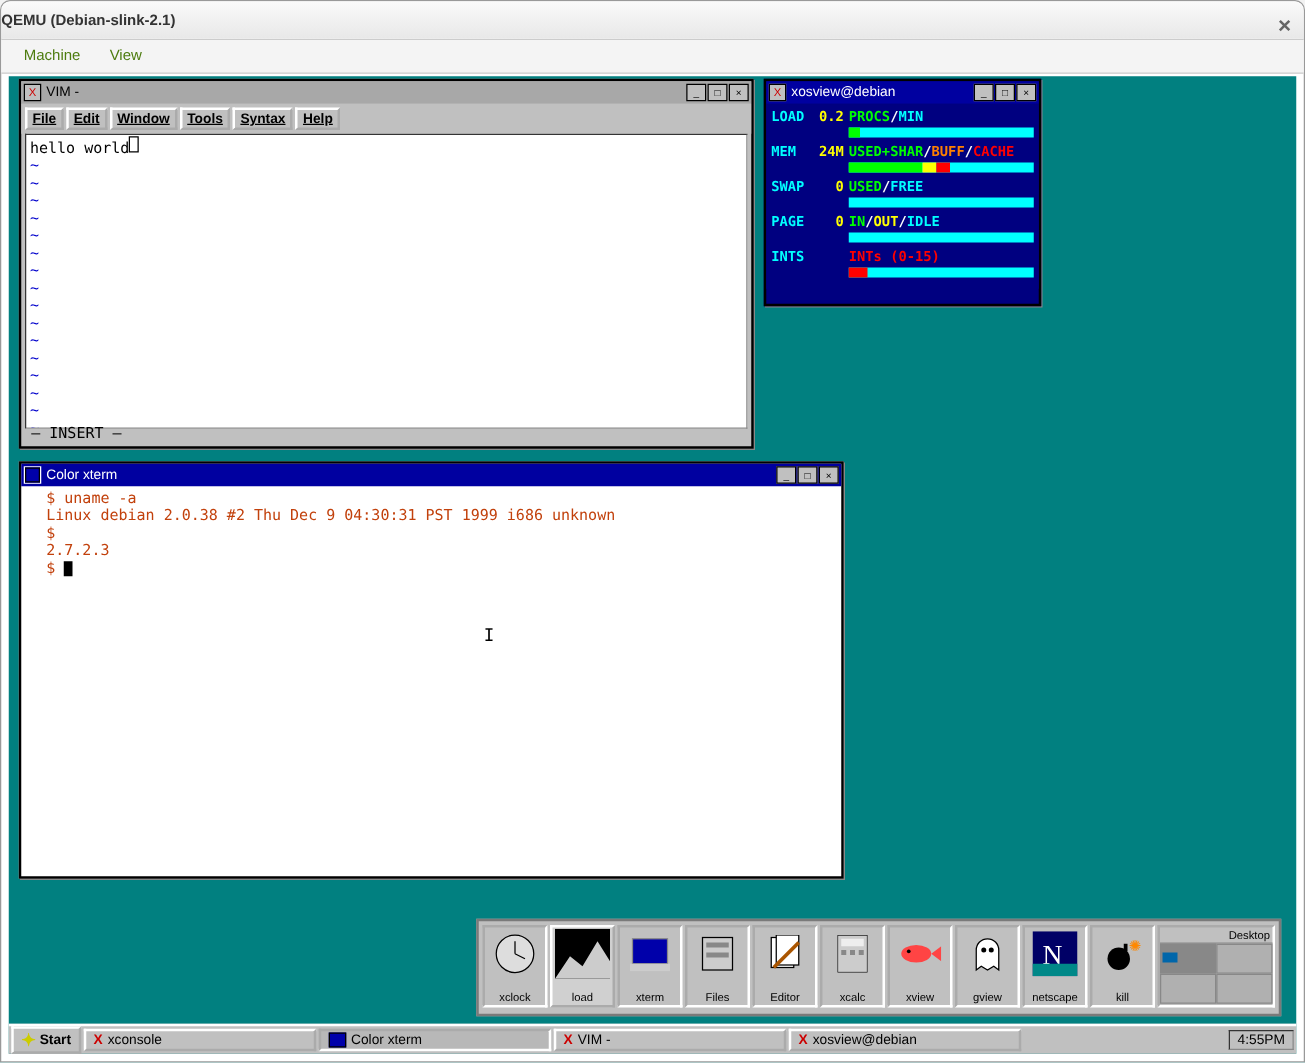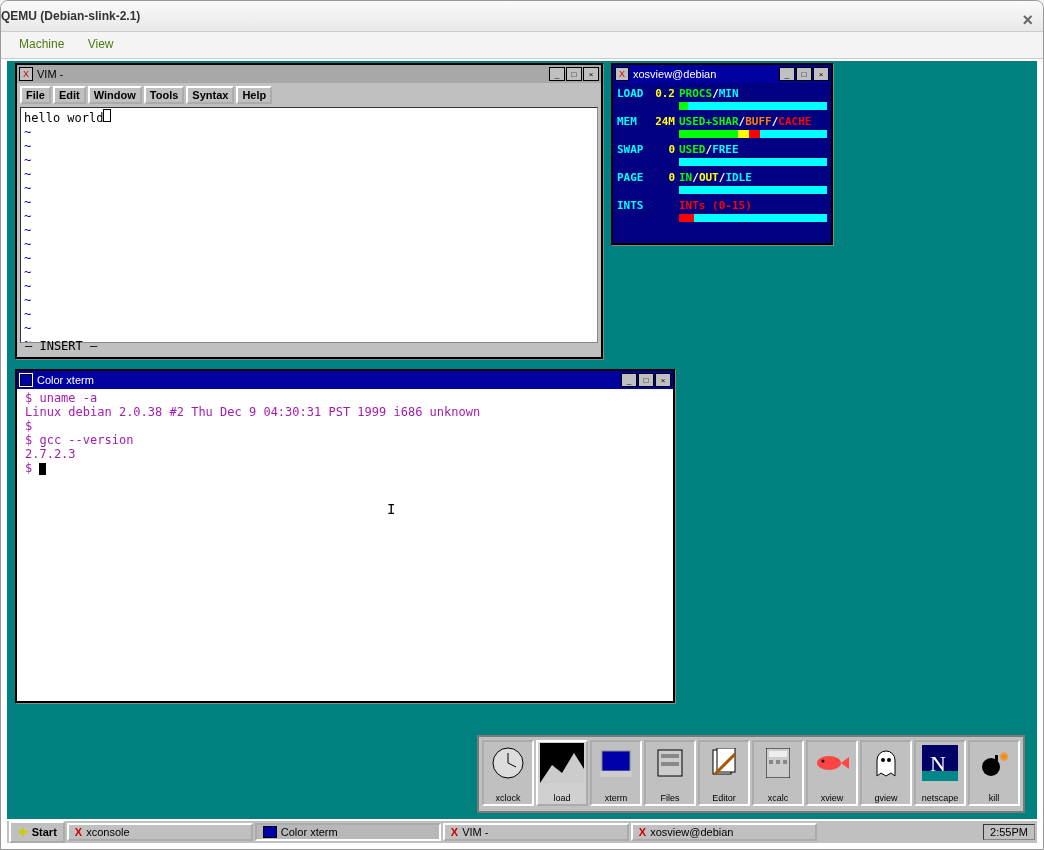--- a/index.html
+++ b/index.html
@@ -12,38 +12,38 @@
   
   .win{position:absolute;border:2px solid #000;box-shadow:1px 1px 0 #888;}
   .win .tbar{height:18px;background:#a8a8a8;color:#000;font:11px Helvetica,Arial,sans-serif;display:flex;align-items:center;padding:0 2px;}
   .win.blue .tbar{background:#0000a0;color:#fff;}
   .win .tbar .x{width:12px;height:12px;border:1px solid #000;background:#c0c0c0;margin-right:4px;display:inline-flex;align-items:center;justify-content:center;font-size:9px;color:#c00;}
   .win .tbar .winbtns{margin-left:auto;display:flex;gap:1px;}
   .win .tbar .wb{width:14px;height:12px;border:1px solid #000;background:#c0c0c0;display:flex;align-items:center;justify-content:center;font-size:8px;color:#000;}
   
   .vim{left:8px;top:2px;width:584px;height:292px;background:#c0c0c0;}
   .vim .menus{background:#c0c0c0;padding:3px;display:flex;gap:2px;}
-  .vim .menus button{font:bold 11px sans-serif;background:#c0c0c0;border:2px outset #fff;padding:1px 4px;cursor:pointer;}
+  .vim .menus button{font:bold 11px sans-serif;background:#c0c0c0;border:2px outset #fff;padding:1px 4px;cursor:pointer;text-decoration:underline;}
   .vim .editor{background:#fff;color:#000;font:12px monospace;height:232px;margin:0 3px 3px 3px;border:1px inset #888;padding:1px 3px;overflow:hidden;}
   .vim .editor .tilde{color:#00c;}
   
   .xos{left:604px;top:2px;width:218px;height:178px;background:#000080;}
   .xos .body{background:#000080;color:#fff;font:bold 11px monospace;padding:4px;}
   .xosrow{display:flex;align-items:flex-start;margin-bottom:5px;}
   .xoslbl{color:#0ff;width:32px;}
   .xosval{color:#ff0;width:26px;text-align:right;margin-right:4px;}
   .xoscol{flex:1;}
   .xostext span.g{color:#0f0;margin-top:20px;}.xostext span.y{color:#ff0;}.xostext span.c{color:#0ff;}
   .xostext span.r{color:#f00;}.xostext span.o{color:#ff8000;}.xostext span.w{color:#fff;}
   .xosbar{height:8px;background:#0ff;margin-top:2px;position:relative;}
   .xosbar .seg{position:absolute;top:0;bottom:0;}
   
   .xterm{left:8px;top:308px;width:656px;height:330px;background:#fff;}
   .xterm .tbar{background:#0000a0;color:#fff;}
-  .xterm .term{font:12px monospace;color:#a21caf;padding:2px 8px;white-space:pre;}
+  .xterm .term{font:12px monospace;color:#c2410c;padding:2px 20px;white-space:pre;}
   .cursor{display:inline-block;width:7px;height:12px;background:#000;vertical-align:text-bottom;}
   
   .dock{position:absolute;right:12px;bottom:30px;height:70px;background:#c0c0c0;border:2px solid #7a7a7a;display:flex;padding:2px;}
   .dockcell{border:2px inset #fff;width:48px;height:62px;margin:1px;text-align:center;font:10px sans-serif;position:relative;cursor:pointer;background:#c0c0c0;}
   .dockcell.active{border:2px outset #fff;background:#d0d0d0;}
   .dockcell .ic{height:42px;display:flex;align-items:center;justify-content:center;font-size:26px;}
   .dockcell .lb{position:absolute;bottom:1px;left:0;right:0;font-size:9px;}
   .dockpager{border:2px inset #fff;width:90px;height:62px;margin:1px;background:#c0c0c0;position:relative;}
   .dockpager .hdr{font:9px sans-serif;text-align:right;border-bottom:1px solid #888;padding:1px 2px;}
   .dockpager .grid{display:grid;grid-template-columns:1fr 1fr;grid-template-rows:1fr 1fr;height:48px;}
@@ -182,21 +182,21 @@
         <span style="width:12px;height:12px;border:1px solid #fff;margin-right:4px;display:inline-flex;align-items:center;justify-content:center;">
             <span class="termicon"></span>
           </span>
         <span>Color xterm</span>
         <span class="winbtns">
           <span class="wb">_</span>
           <span class="wb">□</span>
           <span class="wb">×</span>
         </span>
       </div>
-      <div class="term" id="termbody"><div>$ uname -a</div><div>Linux debian 2.0.38 #2 Thu Dec 9 04:30:31 PST 1999 i686 unknown</div><div>$</div><div>$ gcc --version</div><div>2.7.2.3</div><div>$ <span class="cursor"></span></div></div>
+      <div class="term" id="termbody"><div>$ uname -a</div><div>Linux debian 2.0.38 #2 Thu Dec 9 04:30:31 PST 1999 i686 unknown</div><div>$</div><div>2.7.2.3</div><div>$ <span class="cursor"></span></div></div>
       <div style="position:absolute;left:370px;top:130px;font:14px monospace;">I</div>
     </div>
 
     <div class="dock" id="dock">
         <div class="dockcell">
           <div class="ic">
             <svg width="36" height="36">
               <circle cx="18" cy="18" r="15" fill="#ddd" stroke="#000"></circle>
               <line x1="18" y1="18" x2="18" y2="8" stroke="#000"></line>
               <line x1="18" y1="18" x2="26" y2="22" stroke="#000"></line>
@@ -287,20 +287,31 @@
         <div class="dockcell">
           <div class="ic">
             <svg width="30" height="28">
               <circle cx="12" cy="18" r="9" fill="#000"></circle>
               <rect x="16" y="6" width="3" height="6" fill="#000"></rect>
               <text x="20" y="12" fill="#f80" font-size="12">✺</text>
             </svg>
           </div>
           <div class="lb">kill</div>
         </div>
+        <div class="dockpager">
+          <div class="hdr">Desktop</div>
+          <div class="grid">
+            <div class="cell cur">
+              <div style="position:absolute;left:1px;top:6px;width:12px;height:8px;background:#06a;"></div>
+            </div>
+            <div class="cell"></div>
+            <div class="cell"></div>
+            <div class="cell"></div>
+          </div>
+        </div>
       </div>
 
     <div class="taskbar">
       <div class="start">
         <span style="color:#cc0;font-size:14px;">✦</span>
         <span>Start</span>
       </div>
       <div id="tasks" style="display:flex;">
           <div class="task">
             <span class="xicon">X</span>
@@ -312,17 +323,17 @@
           </div>
           <div class="task">
             <span class="xicon">X</span>
             <span>VIM -</span>
           </div>
           <div class="task">
             <span class="xicon">X</span>
             <span>xosview@debian</span>
           </div>
         </div>
-      <div class="clock">2:55PM</div>
+      <div class="clock">4:55PM</div>
     </div>
 
   </div>
 </div>
 
 </body></html>

